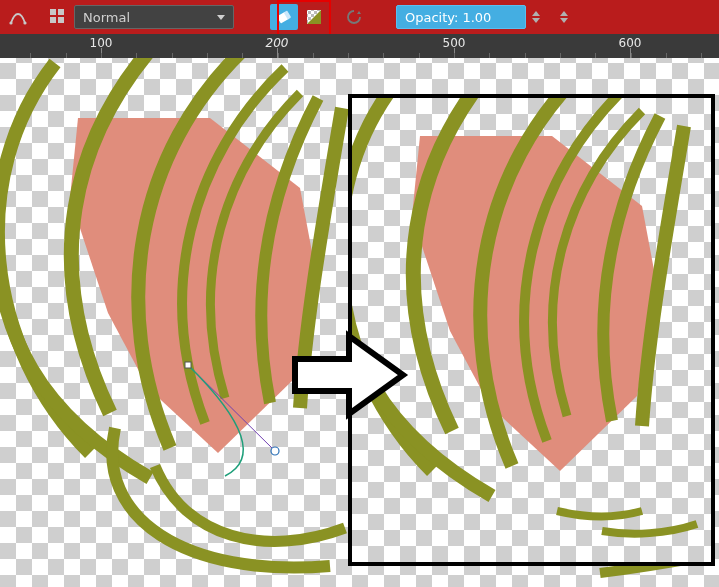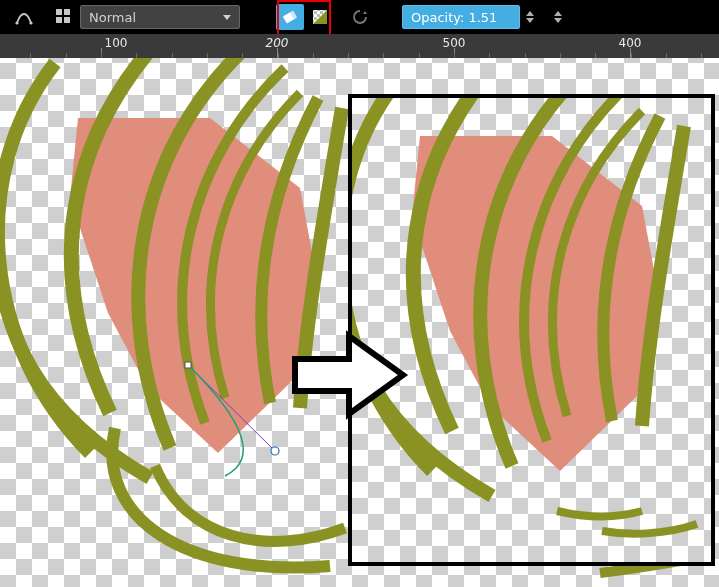--- a/index.html
+++ b/index.html
@@ -12,24 +12,24 @@
     background: #fff;
     overflow: hidden;
   }
 
   
   .toolbar {
     position: absolute;
     left: 0; top: 0;
     width: 719px;
     height: 34px;
-    background: #000000;
+    background: #b91c1c;
     display: flex;
     align-items: center;
-    padding: 0 10px;
+    padding: 0 4px;
     box-sizing: border-box;
     gap: 2px;
   }
   .tb-btn {
     width: 28px; height: 26px;
     display: inline-flex;
     align-items: center;
     justify-content: center;
     border-radius: 2px;
     color: #c8c8c8;
@@ -239,48 +239,48 @@
   <div class="tb-btn" style="color:#777">
     <svg width="18" height="18">
         <path d="M9 3 a6 6 0 1 0 6 6" stroke="#777" stroke-width="1.8" fill="none"></path>
         <path d="M14 3 l2 3 -4 0 z" fill="#777"></path>
       </svg>
   </div>
 
   <div class="tb-sep"></div>
   <div style="width:14px"></div>
 
-  <div class="value-pill" style="width:118px">
+  <div class="value-pill" style="width:130px">
     <span class="lbl">Opacity:</span>
-    <span>1.51</span>
+    <span>1.00</span>
   </div>
   <div class="spin-arrows">
     <div class="up"></div>
     <div class="down"></div>
   </div>
 
   <div style="width:10px"></div>
 
   <div class="spin-arrows">
     <div class="up"></div>
     <div class="down"></div>
   </div>
 </div>
 
 <div class="red-box"></div>
 
 <div class="ruler">
   <div id="ruler-content">
-      <div class="tick-label" style="left: 116px;">100</div>
+      <div class="tick-label" style="left: 101px;">100</div>
       <div class="tick-major" style="left: 101px;"></div>
       <div class="tick-label" style="left: 277px; font-style: italic;">200</div>
       <div class="tick-major" style="left: 277px;"></div>
       <div class="tick-label" style="left: 454px;">500</div>
       <div class="tick-major" style="left: 454px;"></div>
-      <div class="tick-label" style="left: 630px;">400</div>
+      <div class="tick-label" style="left: 630px;">600</div>
       <div class="tick-major" style="left: 630px;"></div>
       <div class="tick-minor" style="left: 30.4px;"></div>
       <div class="tick-minor" style="left: 65.7px;"></div>
       <div class="tick-minor" style="left: 101px;"></div>
       <div class="tick-minor" style="left: 136.3px;"></div>
       <div class="tick-minor" style="left: 171.6px;"></div>
       <div class="tick-minor" style="left: 206.9px;"></div>
       <div class="tick-minor" style="left: 242.2px;"></div>
       <div class="tick-minor" style="left: 277.5px;"></div>
       <div class="tick-minor" style="left: 312.8px;"></div>

